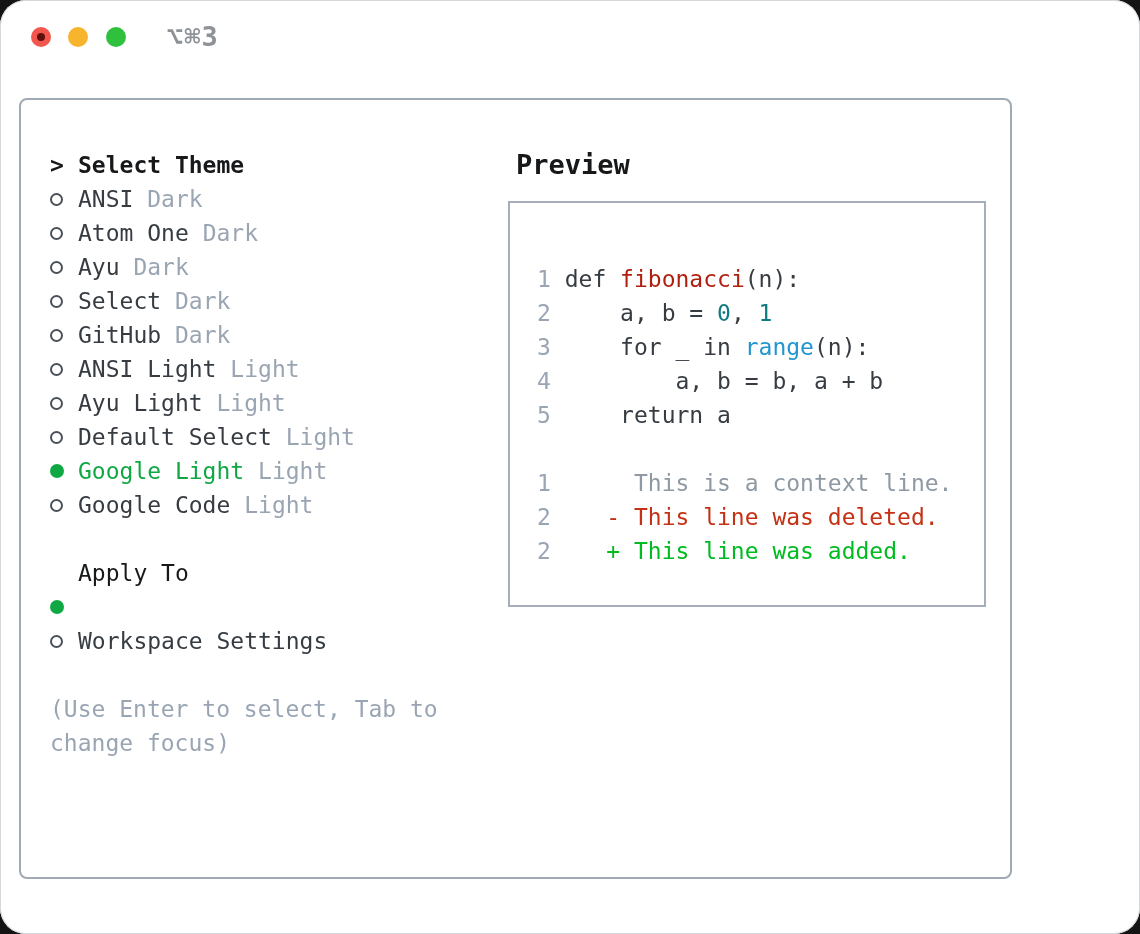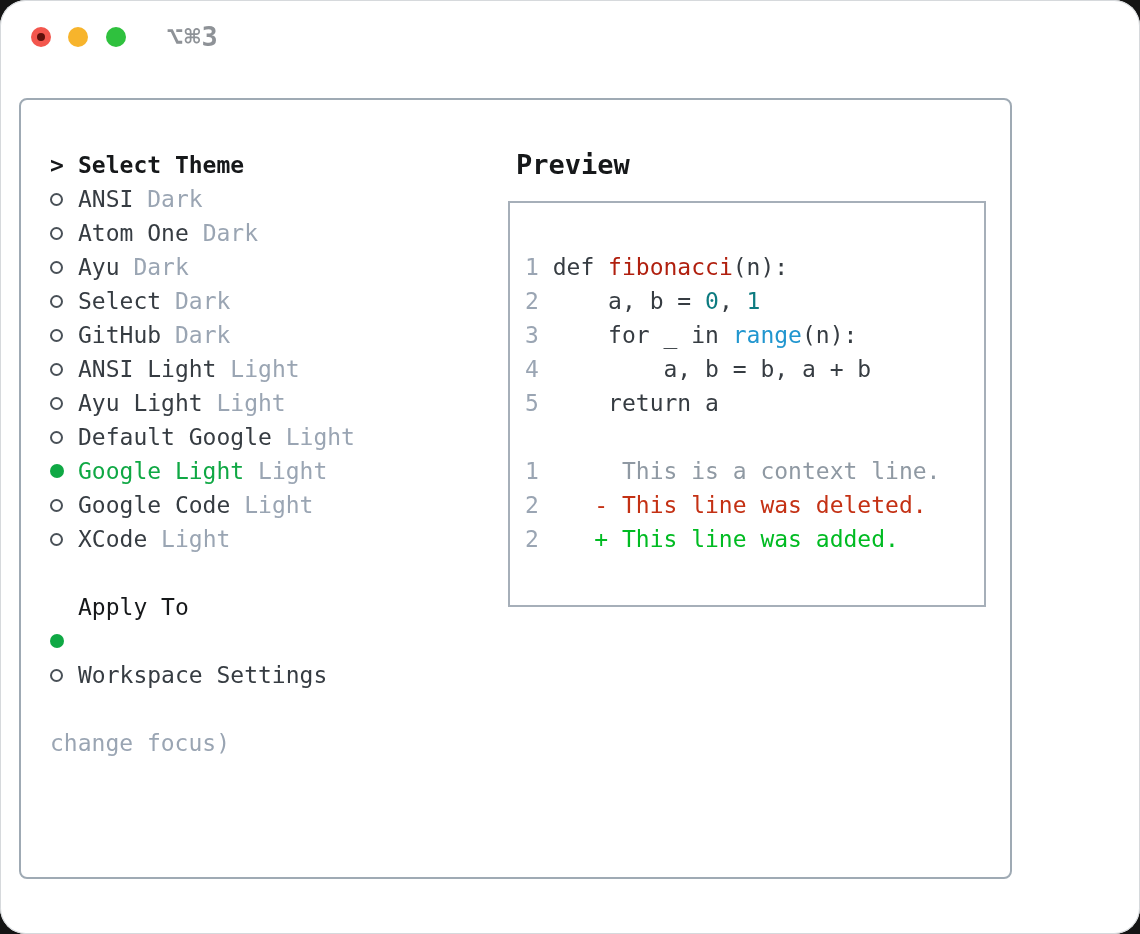--- a/index.html
+++ b/index.html
@@ -40,21 +40,21 @@
   .bullet.on{border:none;background:var(--selected-green);width:14px;height:14px;
     margin-right:14px;}
   .muted{color:var(--muted-gray);}
   .sel{color:var(--selected-green);}
   .hint{color:var(--muted-gray);}
   
   .preview-hdr{position:absolute;left:500px;top:148px;height:34px;line-height:34px;
     font-size:27px;font-weight:bold;color:var(--heading-black);margin-left:16px;}
   .pbox{position:absolute;left:508px;top:201px;width:478px;height:406px;
     box-sizing:border-box;border:2px solid var(--box-border);background:#fff;}
-  .code{margin:0;padding:47px 0 0 15px;white-space:pre;
+  .code{margin:12px;padding:47px 0 0 15px;white-space:pre;
     font-family:"DejaVu Sans Mono","Liberation Mono",monospace;
     font-size:23px;line-height:34px;}
   .cl{height:34px;}
   .ln{color:var(--muted-gray);}
   .p{color:var(--text-dark);}
   .fn{color:var(--function-red);}
   .lit{color:var(--number-teal);}
   .bi{color:var(--builtin-blue);}
   .ctx{color:var(--context-gray);text-align:center;}
   .del{color:var(--deleted-red);}
@@ -77,32 +77,32 @@
   <div class="tui">
     <div class="row"><span class="spacer b">&gt;</span><span class="b">Select Theme</span></div>
     <div id="theme-list">
         <div class="row"><span class="spacer"><span class="bullet"></span></span><span class="">ANSI</span> <span class="muted">Dark</span></div>
         <div class="row"><span class="spacer"><span class="bullet"></span></span><span class="">Atom One</span> <span class="muted">Dark</span></div>
         <div class="row"><span class="spacer"><span class="bullet"></span></span><span class="">Ayu</span> <span class="muted">Dark</span></div>
         <div class="row"><span class="spacer"><span class="bullet"></span></span><span class="">Select</span> <span class="muted">Dark</span></div>
         <div class="row"><span class="spacer"><span class="bullet"></span></span><span class="">GitHub</span> <span class="muted">Dark</span></div>
         <div class="row"><span class="spacer"><span class="bullet"></span></span><span class="">ANSI Light</span> <span class="muted">Light</span></div>
         <div class="row"><span class="spacer"><span class="bullet"></span></span><span class="">Ayu Light</span> <span class="muted">Light</span></div>
-        <div class="row"><span class="spacer"><span class="bullet"></span></span><span class="">Default Google</span> <span class="muted">Light</span></div>
+        <div class="row"><span class="spacer"><span class="bullet"></span></span><span class="">Default Select</span> <span class="muted">Light</span></div>
         <div class="row"><span class="spacer"><span class="bullet on"></span></span><span class="sel">Google Light</span> <span class="muted">Light</span></div>
         <div class="row"><span class="spacer"><span class="bullet"></span></span><span class="">Google Code</span> <span class="muted">Light</span></div>
-        <div class="row"><span class="spacer"><span class="bullet"></span></span><span class="">XCode</span> <span class="muted">Light</span></div>
       </div>
     <div class="row"></div>
     <div class="row"><span class="spacer"></span><span class="hdr2">Apply To</span></div>
     <div id="apply-list">
         <div class="row"><span class="spacer"><span class="bullet on"></span></span></div>
         <div class="row"><span class="spacer"><span class="bullet"></span></span><span class="">Workspace Settings</span></div>
       </div>
     <div class="row"></div>
+    <div class="row hint">(Use Enter to select, Tab to</div>
     <div class="row hint">change focus)</div>
   </div>
 
   <div class="preview-hdr">Preview</div>
   <div class="pbox">
     <pre class="code" id="code-pre"><div class="cl"><span class="ln">1</span><span class="p"> def </span><span class="fn">fibonacci</span><span class="p">(n):</span></div><div class="cl"><span class="ln">2</span><span class="p">     a, b = </span><span class="lit">0</span><span class="p">, </span><span class="lit">1</span></div><div class="cl"><span class="ln">3</span><span class="p">     for _ in </span><span class="bi">range</span><span class="p">(n):</span></div><div class="cl"><span class="ln">4</span><span class="p">         a, b = b, a + b</span></div><div class="cl"><span class="ln">5</span><span class="p">     return a</span></div><div class="cl"></div><div class="cl"><span class="ln">1</span><span class="ctx">      This is a context line.</span></div><div class="cl"><span class="ln">2</span><span class="del">    - This line was deleted.</span></div><div class="cl"><span class="ln">2</span><span class="add">    + This line was added.</span></div></pre>
   </div>
 
 </div>
 

